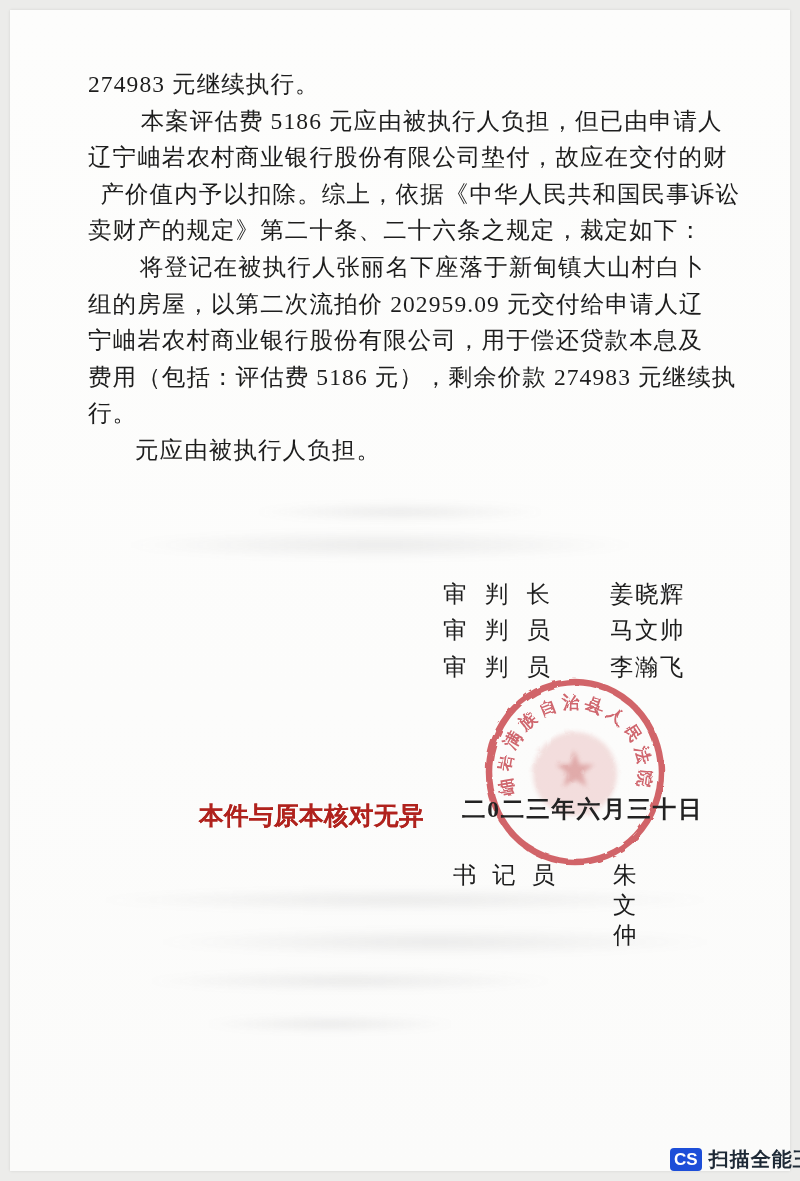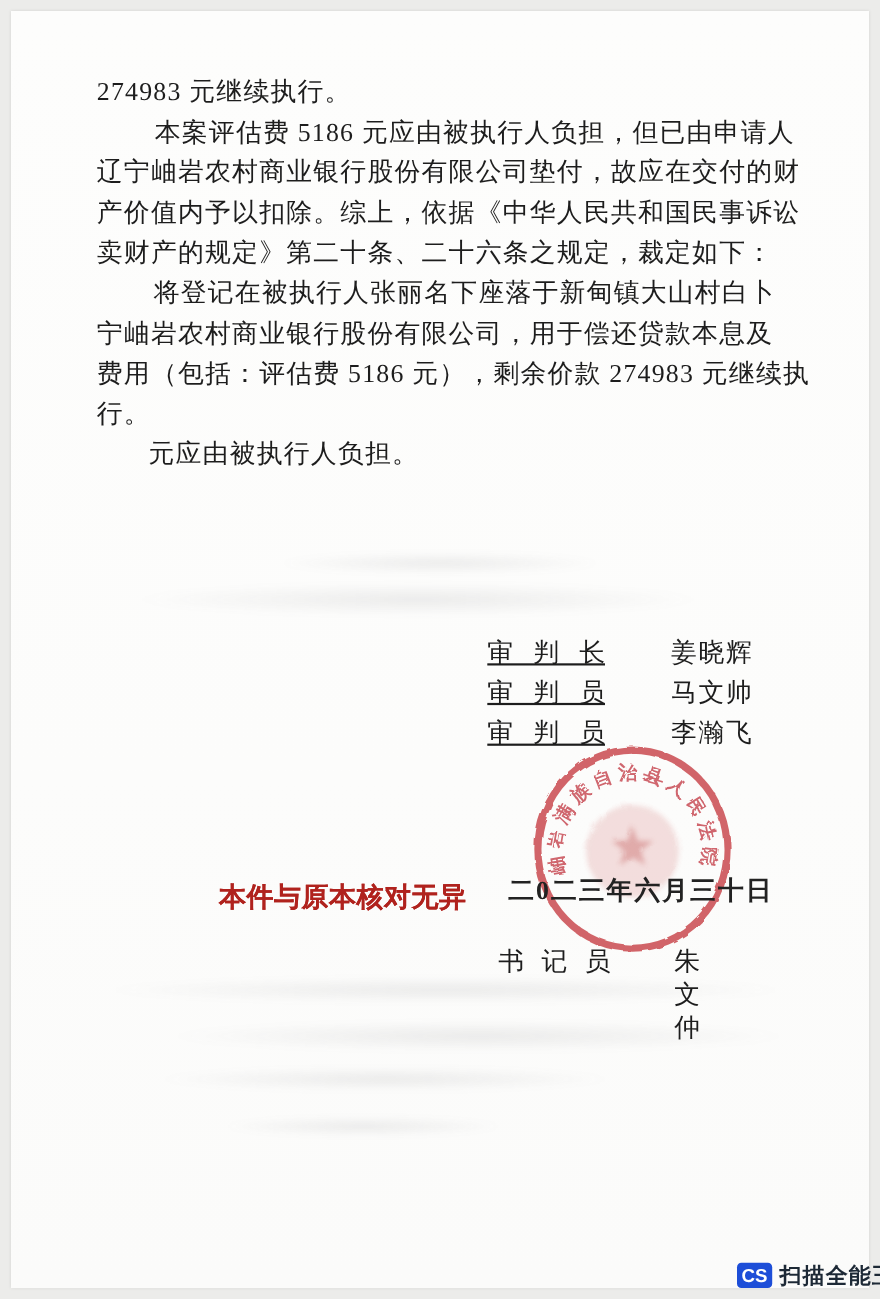--- a/index.html
+++ b/index.html
@@ -21,21 +21,21 @@
     color:#1d1d1d;
   }
   .doc-line{
     height:36.6px;line-height:36.6px;
     font-size:23.5px;letter-spacing:1.1px;
     white-space:nowrap;
   }
   
   .sig-block{position:absolute;left:433px;top:566px;width:300px;}
   .sig-row{position:relative;height:36.4px;line-height:36.4px;font-size:23.5px;color:#1d1d1d;}
-  .sig-title{display:inline-block;width:107px;text-align:justify;text-align-last:justify;text-decoration:underline;}
+  .sig-title{display:inline-block;width:107px;text-align:justify;text-align-last:justify;}
   .sig-name{position:absolute;left:167px;letter-spacing:1.5px;}
   
   .seal{position:absolute;left:470px;top:665px;width:190px;height:195px;opacity:0.9;}
   
   .doc-date{
     position:absolute;left:452px;top:783px;
     font-size:23.5px;letter-spacing:1.8px;color:#222;white-space:nowrap;font-weight:bold;
   }
   
   .clerk-row{position:absolute;left:443px;top:850px;height:30px;line-height:30px;font-size:23.5px;color:#1d1d1d;}
@@ -72,23 +72,24 @@
 </style>
 </head>
 <body>
 
 <div class="page">
 
   <div class="doc-text">
       <div class="doc-line" style="padding-left: 0px;">274983 元继续执行。</div>
       <div class="doc-line" style="padding-left: 35.25px; text-align: center;">本案评估费 5186 元应由被执行人负担，但已由申请人</div>
       <div class="doc-line" style="padding-left: 0px;">辽宁岫岩农村商业银行股份有限公司垫付，故应在交付的财</div>
-      <div class="doc-line" style="padding-left: 0px;">产价值内予以扣除。综上，依据《中华人民共和国民事诉讼</div>
+      <div class="doc-line" style="padding-left: 0px; text-align: right;">产价值内予以扣除。综上，依据《中华人民共和国民事诉讼</div>
       <div class="doc-line" style="padding-left: 0px;">卖财产的规定》第二十条、二十六条之规定，裁定如下：</div>
       <div class="doc-line" style="padding-left: 51.7px;">将登记在被执行人张丽名下座落于新甸镇大山村白卜</div>
+      <div class="doc-line" style="padding-left: 0px;">组的房屋，以第二次流拍价 202959.09 元交付给申请人辽</div>
       <div class="doc-line" style="padding-left: 0px;">宁岫岩农村商业银行股份有限公司，用于偿还贷款本息及</div>
       <div class="doc-line" style="padding-left: 0px;">费用（包括：评估费 5186 元），剩余价款 274983 元继续执</div>
       <div class="doc-line" style="padding-left: 0px;">行。</div>
       <div class="doc-line" style="padding-left: 47px;">元应由被执行人负担。</div>
     </div>
 
   <div class="smudge" style="left:240px;top:492px;width:300px;height:20px;"></div>
   <div class="smudge" style="left:110px;top:520px;width:520px;height:30px;"></div>
   <div class="smudge" style="left:80px;top:878px;width:630px;height:24px;"></div>
   <div class="smudge" style="left:140px;top:918px;width:570px;height:28px;"></div>

